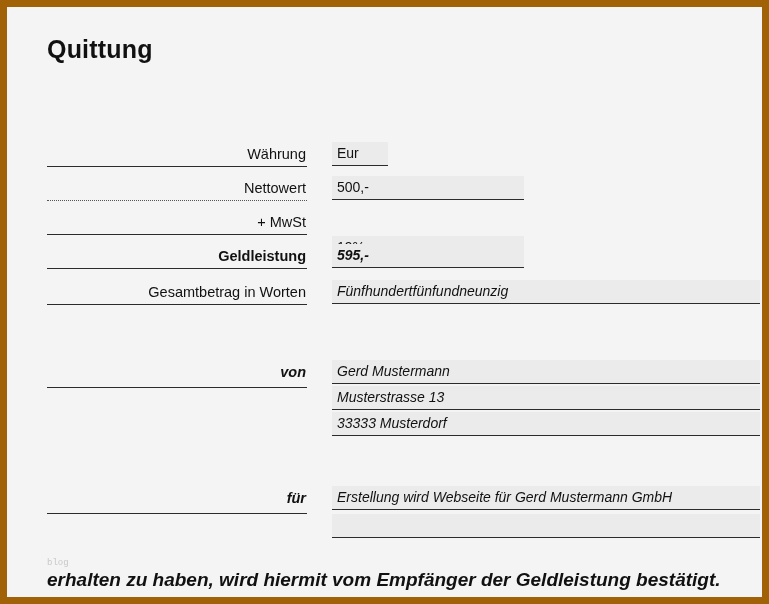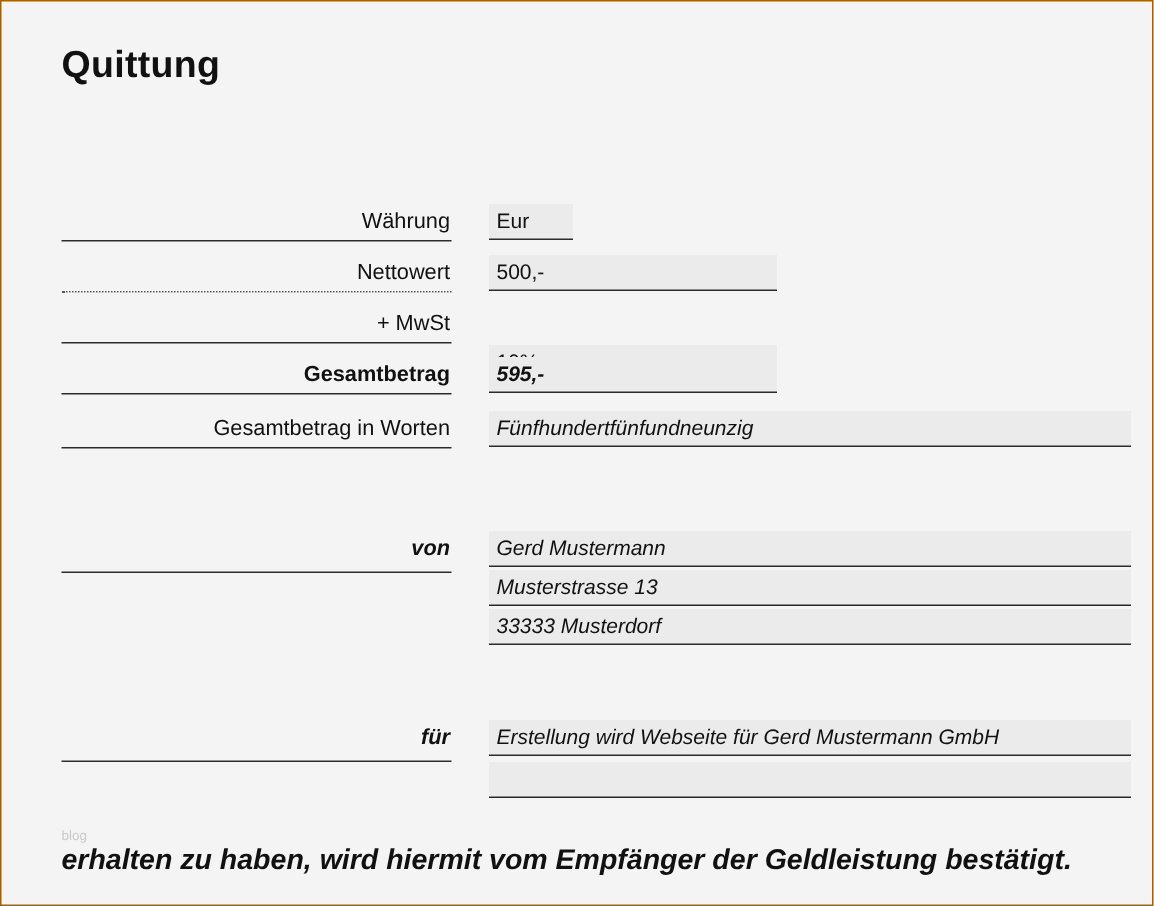--- a/index.html
+++ b/index.html
@@ -13,21 +13,21 @@
     font-family: "Liberation Sans", sans-serif;
     color: #111;
     overflow: hidden;
     position: relative;
   }
   .page {
     position: relative;
     width: 769px;
     height: 604px;
     box-sizing: border-box;
-    border: 1px solid #a16207;
+    border: 7px solid #a16207;
     background: #f4f4f4;
   }
   .title {
     position: absolute;
     left: 40px;
     top: 28px;
     font-size: 25px;
     font-weight: bold;
     letter-spacing: 0.2px;
     color: #111;
@@ -91,20 +91,21 @@
     font-weight: bold;
     font-style: italic;
     color: #111;
   }
   .watermark {
     position: absolute;
     left: 40px;
     top: 551px;
     font-size: 9px;
     color: #c9c9c9;
+    font-family: Liberation Mono, monospace;
   }
 </style>
 </head>
 <body>
 
 <div class="page">
 
   <div class="title">Quittung</div>
 
   <div class="row" style="top:137px;">
@@ -119,21 +120,21 @@
     <div class="field plain" style="left:285px; width:192px;">500,-</div>
   </div>
 
   <div class="row" style="top:205px;">
     <div class="label">+ MwSt</div>
     <div class="label-rule"></div>
     <div class="field plain" style="left:285px; width:192px;margin-top:26px;">19%</div>
   </div>
 
   <div class="row" style="top:239px;">
-    <div class="label bold">Gesamtbetrag</div>
+    <div class="label bold">Geldleistung</div>
     <div class="label-rule"></div>
     <div class="field bold" style="left:285px; width:192px;font-style:italic;">595,-</div>
   </div>
 
   <div class="row" style="top:275px;">
     <div class="label">Gesamtbetrag in Worten</div>
     <div class="label-rule"></div>
     <div class="field italic" style="left:285px; width:428px;">Fünfhundertfünfundneunzig</div>
   </div>
 

